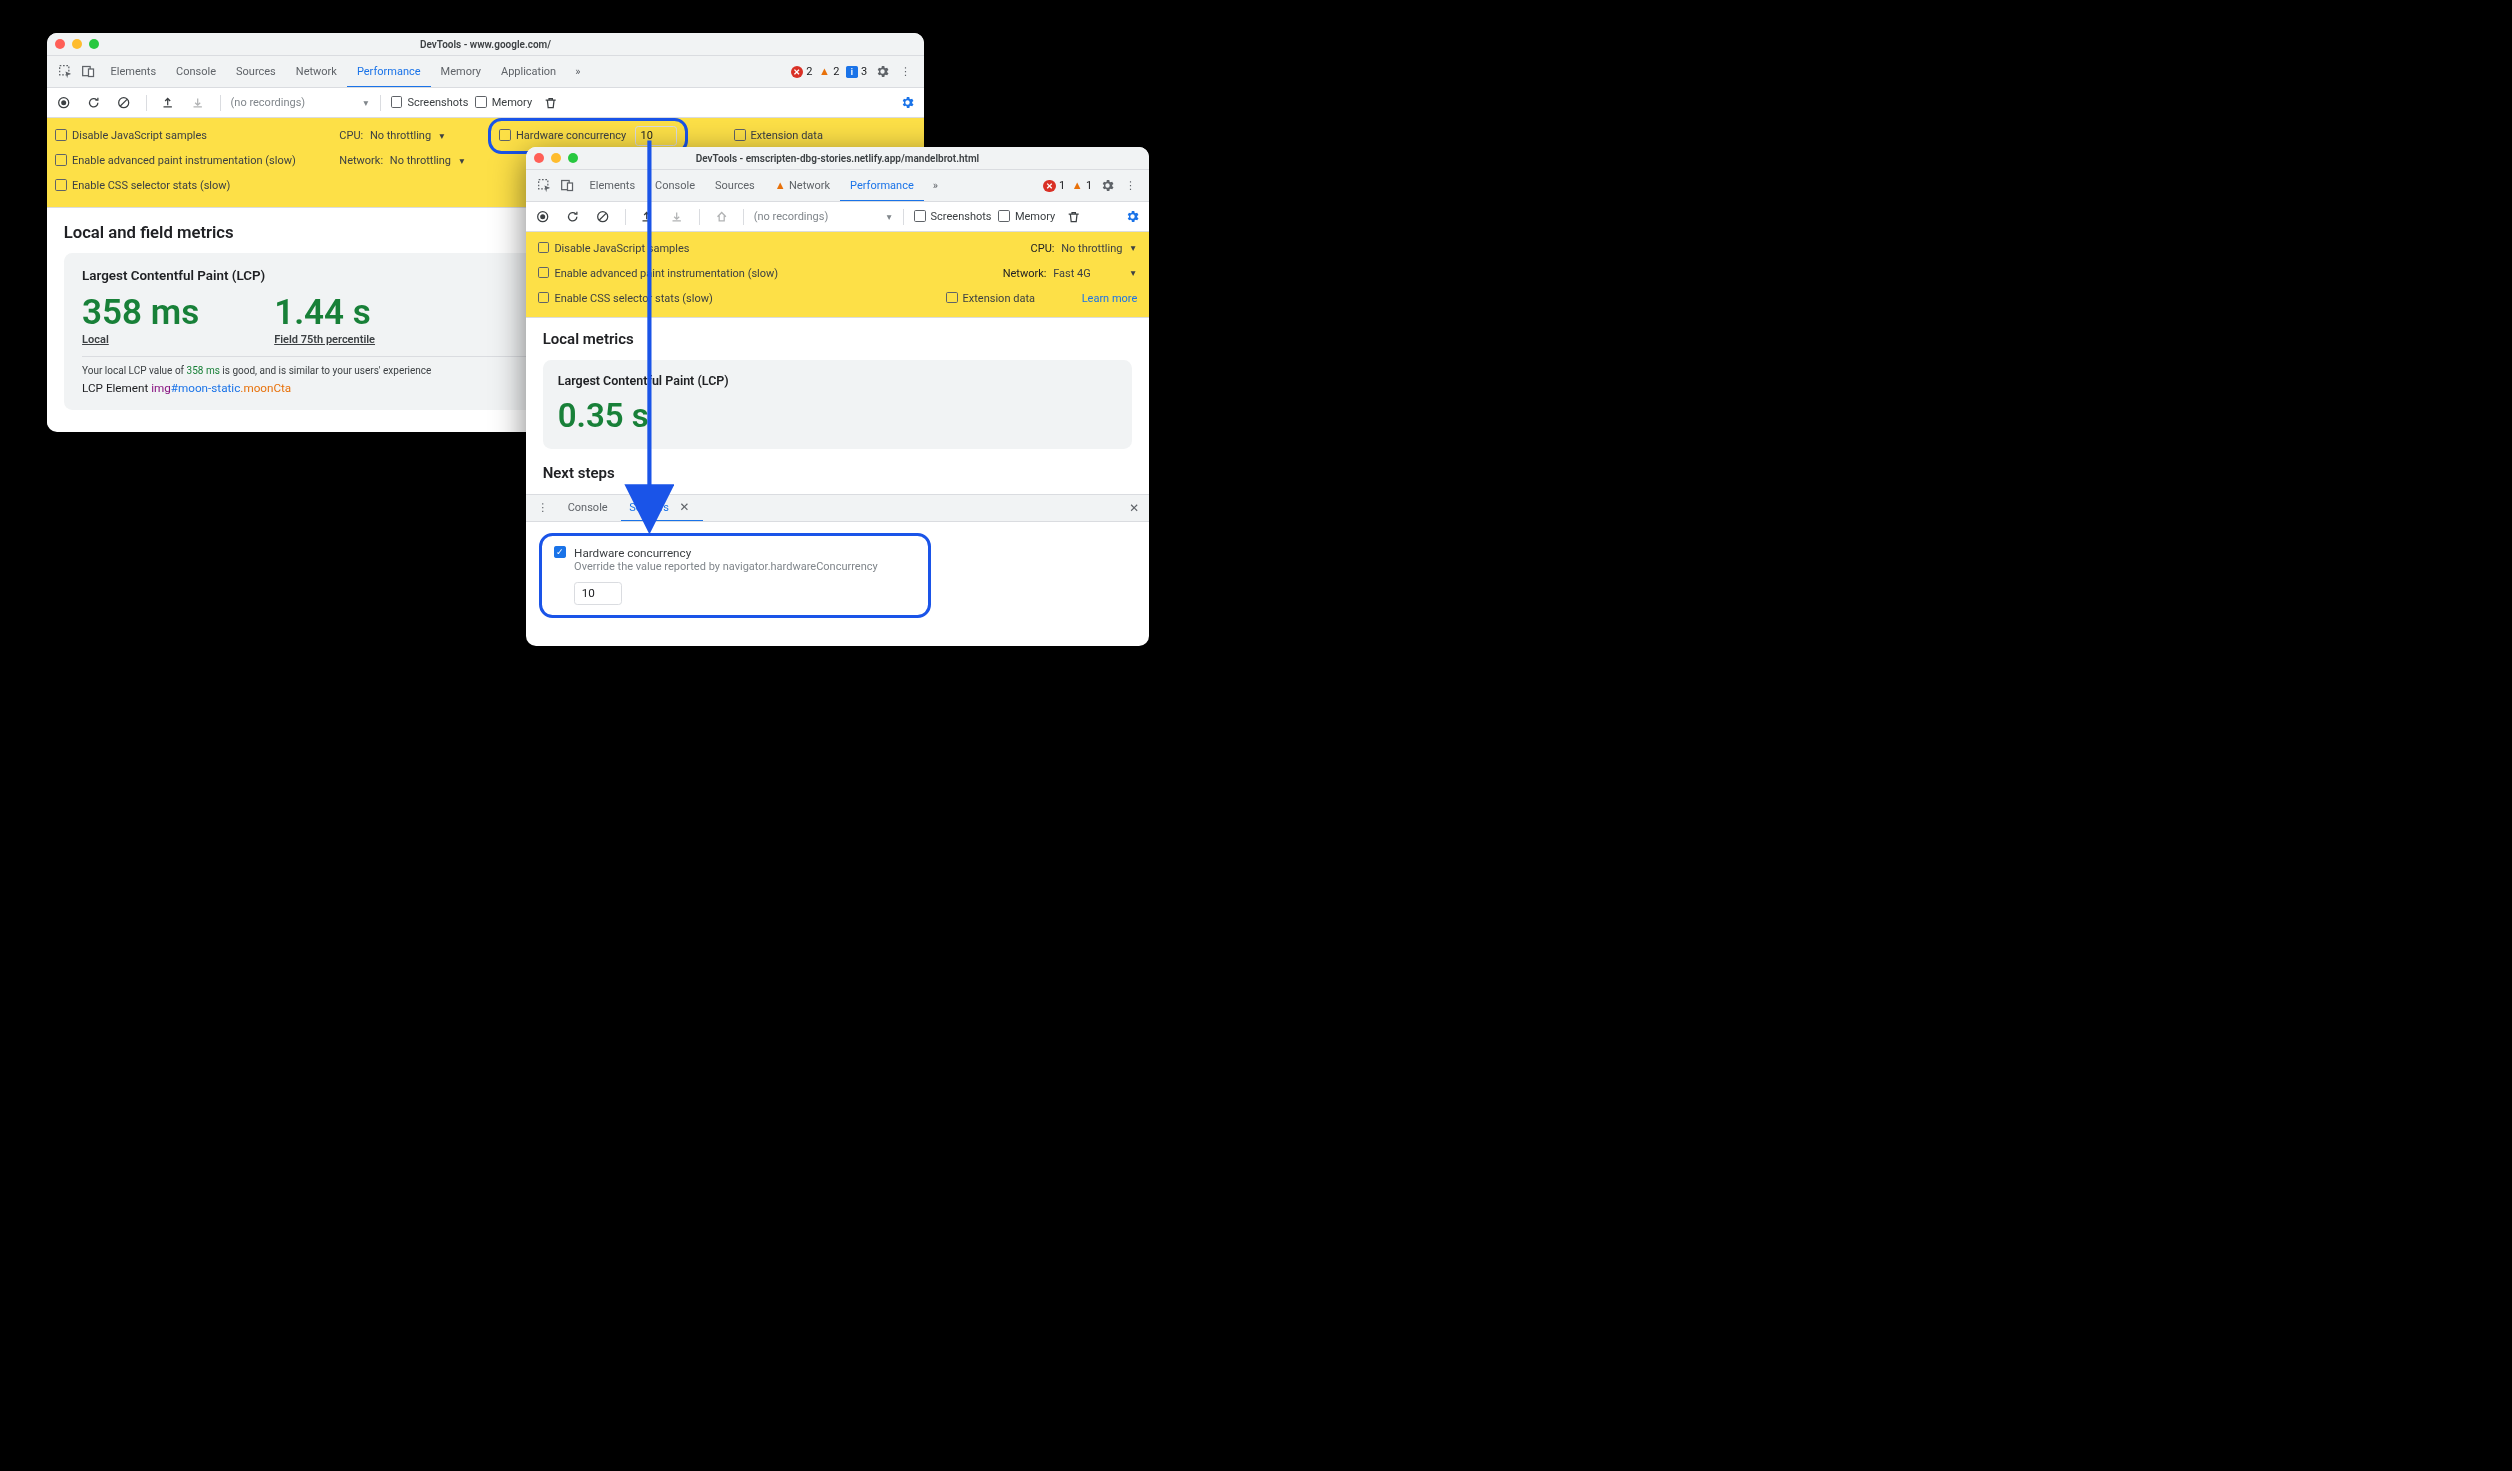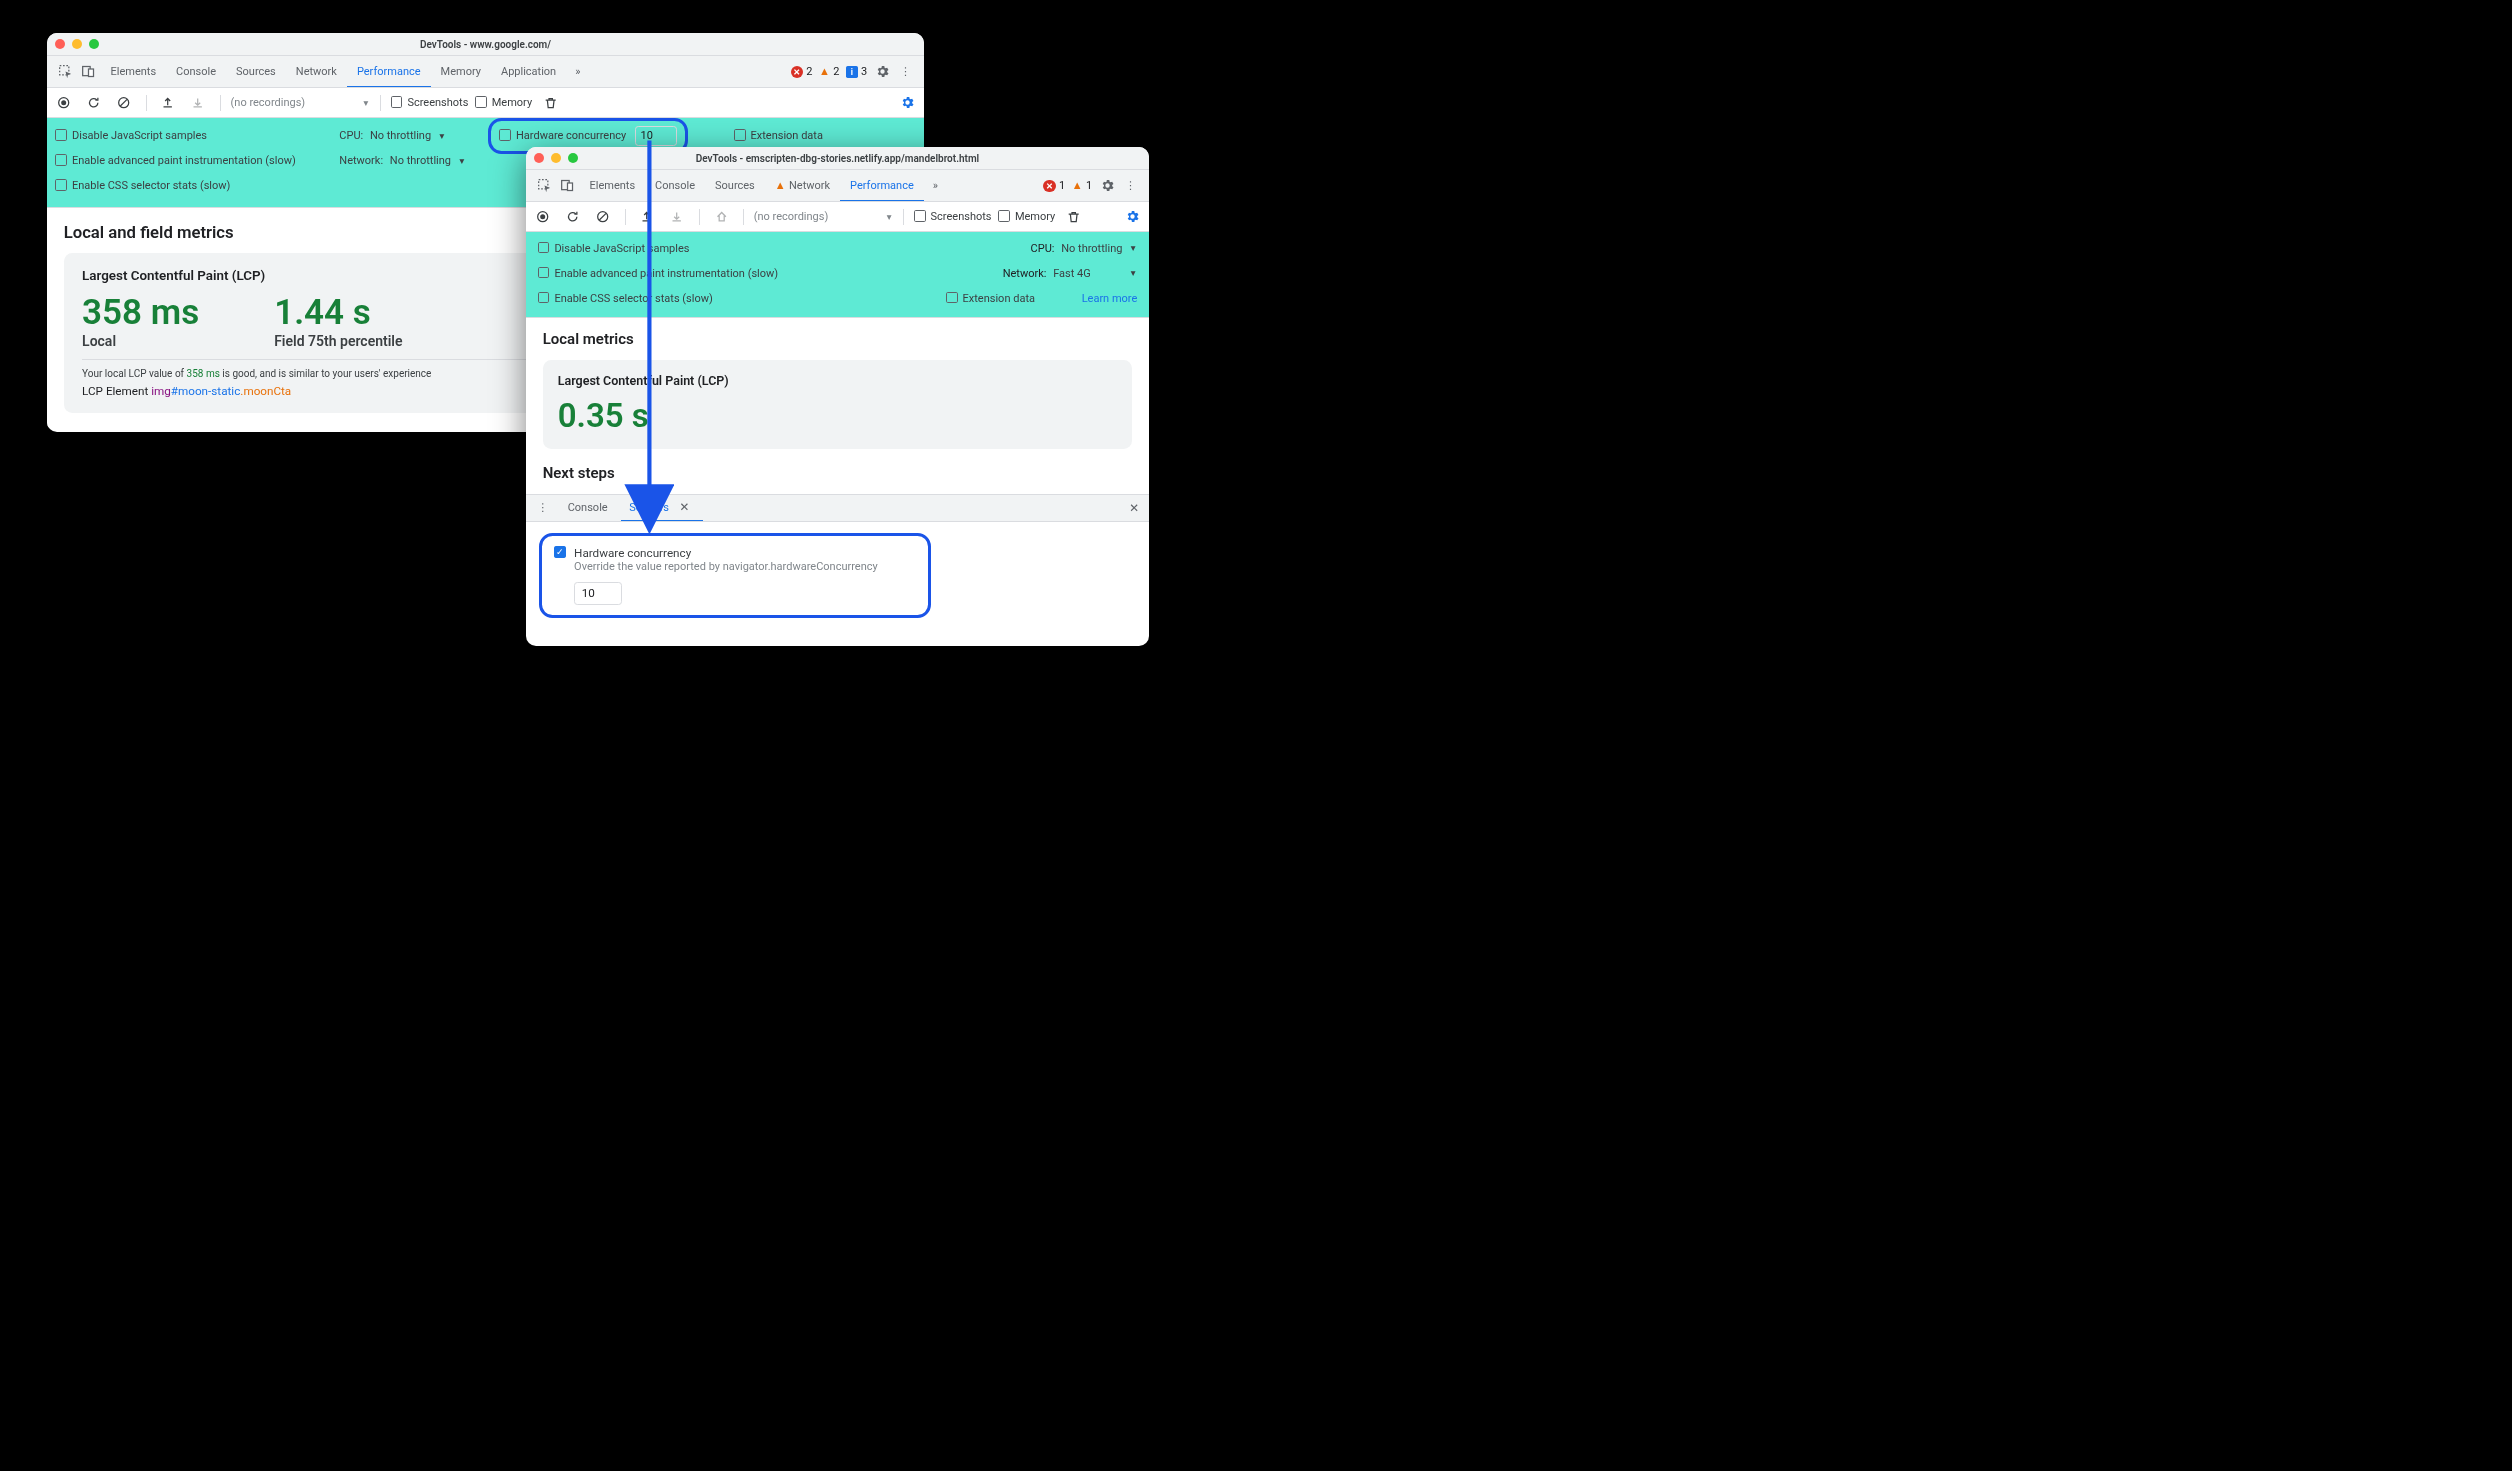--- a/index.html
+++ b/index.html
@@ -84,21 +84,21 @@
   .dropdown-txt { color: #80868b; font-size: 11px; display: flex; align-items: center; gap: 3.3px; }
   .dropdown-txt .caret { font-size: 8.3px; }
   .chk { width: 11.7px; height: 11.7px; border: 1.3px solid #5f6368; border-radius: 1.7px; display: inline-block; position: relative; }
   .chk.checked { background: #1a73e8; border-color: #1a73e8; }
   .chk.checked::after { content: "✓"; color: #fff; font-size: 9.2px; position: absolute; top: -1.7px; left: 0.8px; }
   .chklabel { display: flex; gap: 5px; color: #3c4043; cursor: pointer; }
 
   .options-rows {
     border-bottom: 0.8px solid #dadce0;
     padding: 5px 8.3px 8.3px 8.3px;
-    background: #5eead4;
+    background: #fde047;
   }
   .opt-row { display: flex; align-items: center; height: 25px; }
   .opt-row .left { flex: 0 0 284px; }
   .opt-row .mid-label { color: #3c4043; margin-right: 6.7px; }
   .select-like { display: inline-flex; align-items: center; gap: 6.7px; color: #3c4043; }
   .select-like .caret { font-size: 8.3px; color: #3c4043; }
 
   .highlight-box {
     border: 3.3px solid #1a54e8;
     border-radius: 13.4px;
@@ -116,21 +116,21 @@
   .h-section { font-size: 16.7px; font-weight: 600; margin-bottom: 11.7px; }
   .card {
     background: #f1f3f4;
     border-radius: 8.3px;
     padding: 15px 18.4px;
   }
   .metric-title { font-size: 13.4px; font-weight: 600; margin-bottom: 8.3px; }
   .metric-row { display: flex; gap: 75px; align-items: flex-end; border-bottom: 0.8px solid #dadce0; padding-bottom: 10px; margin-bottom: 8.3px;}
   .big-green { color: #188038; font-size: 35px; font-weight: 600; }
   .big-red { color: #d93025; font-size: 35px; font-weight: 600; }
-  .sublabel { font-size: 14px; font-weight: 600; color: #3c4043; }
+  .sublabel { font-size: 11px; font-weight: 600; color: #3c4043; text-decoration: underline; }
   .desc { font-size: 10px; color: #3c4043; margin-bottom: 5px; }
   .desc .good { color: #188038; }
   .lcp-el { font-size: 11.7px; }
   .lcp-el .tag { color: #881280; }
   .lcp-el .idc { color: #1a73e8; }
   .lcp-el .cls { color: #e8710a; }
 
   
   .opt-row2 { display: flex; align-items: center; height: 25px; justify-content: space-between; }
   .opt-row2 .lft { display: flex; align-items: center; gap: 5px; }

